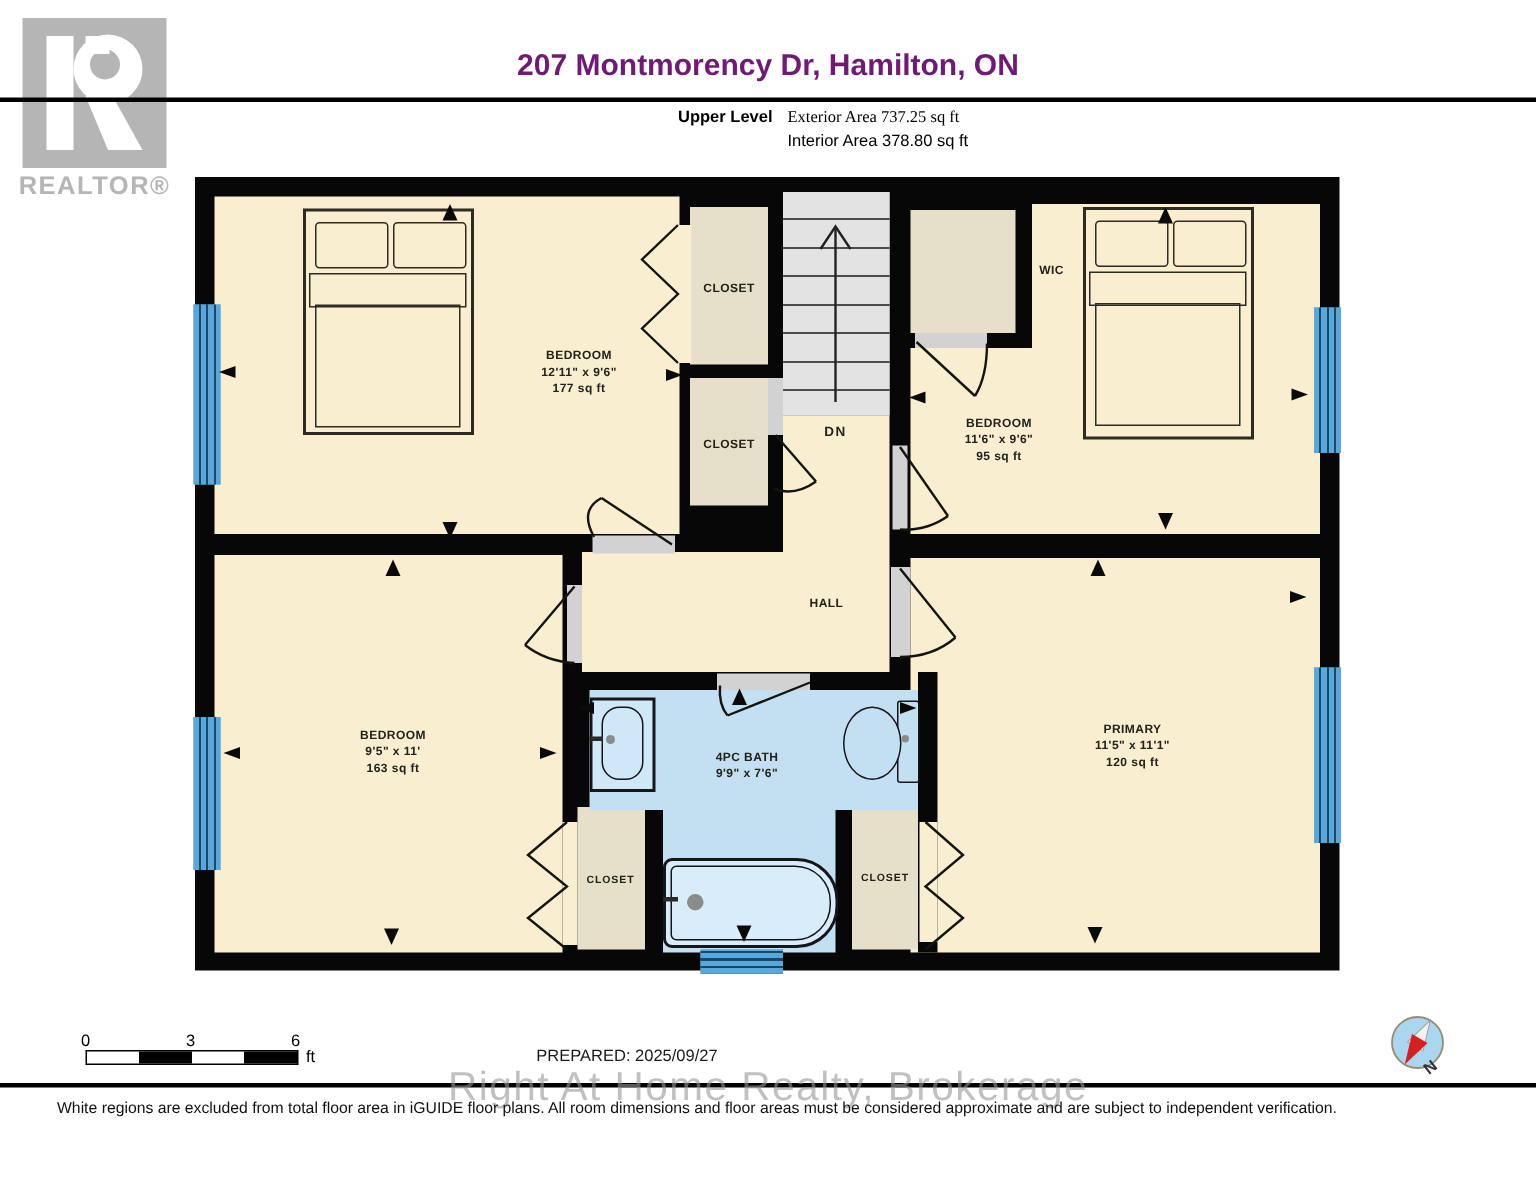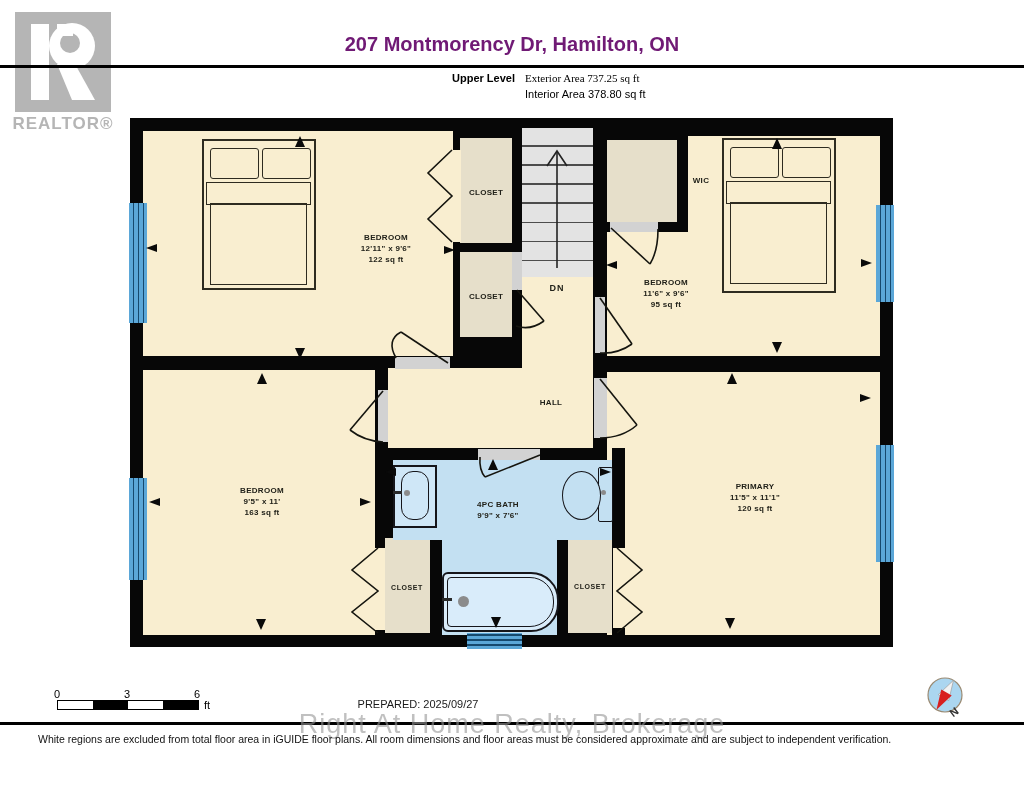--- a/index.html
+++ b/index.html
@@ -207,21 +207,21 @@
       <polygon points="255,354 266,350 266,358"></polygon>
       <polygon points="481,354 470,350 470,358"></polygon>
       <polygon points="366,510 361,499 371,499"></polygon>
       <polygon points="363,341 358,352 368,352"></polygon>
     </g>
   </svg>
 
   <div class="rlabel" style="left:256px;top:130px;">
     <div>BEDROOM</div>
     <div>12'11" x 9'6"</div>
-    <div>122 sq ft</div>
+    <div>177 sq ft</div>
   </div>
   <div class="rlabel" style="left:536px;top:175px;">
     <div>BEDROOM</div>
     <div>11'6" x 9'6"</div>
     <div>95 sq ft</div>
   </div>
   <div class="rlabel" style="left:132px;top:383px;">
     <div>BEDROOM</div>
     <div>9'5" x 11'</div>
     <div>163 sq ft</div>

